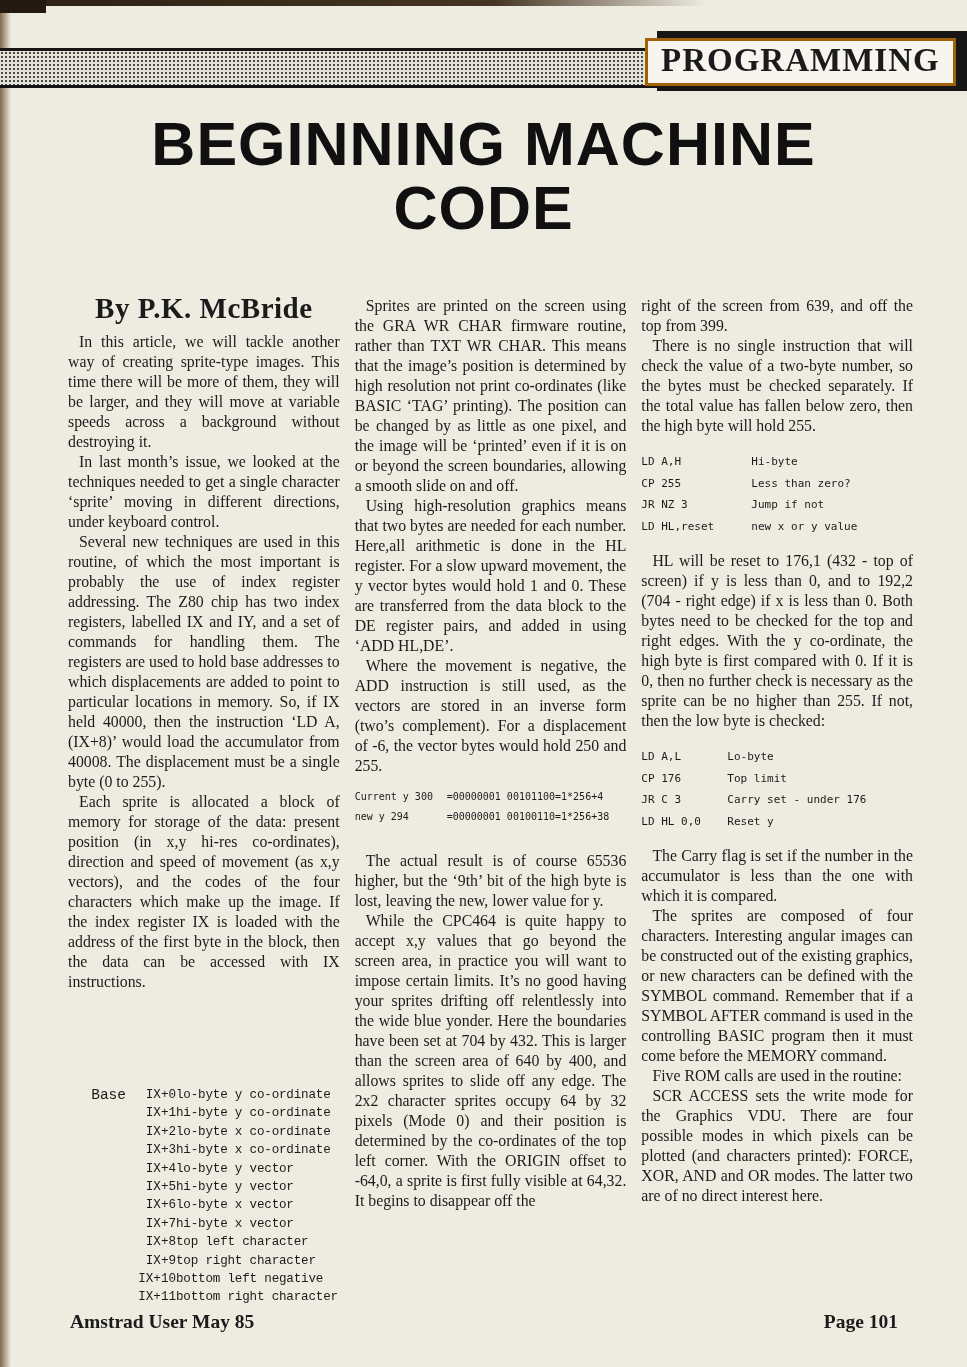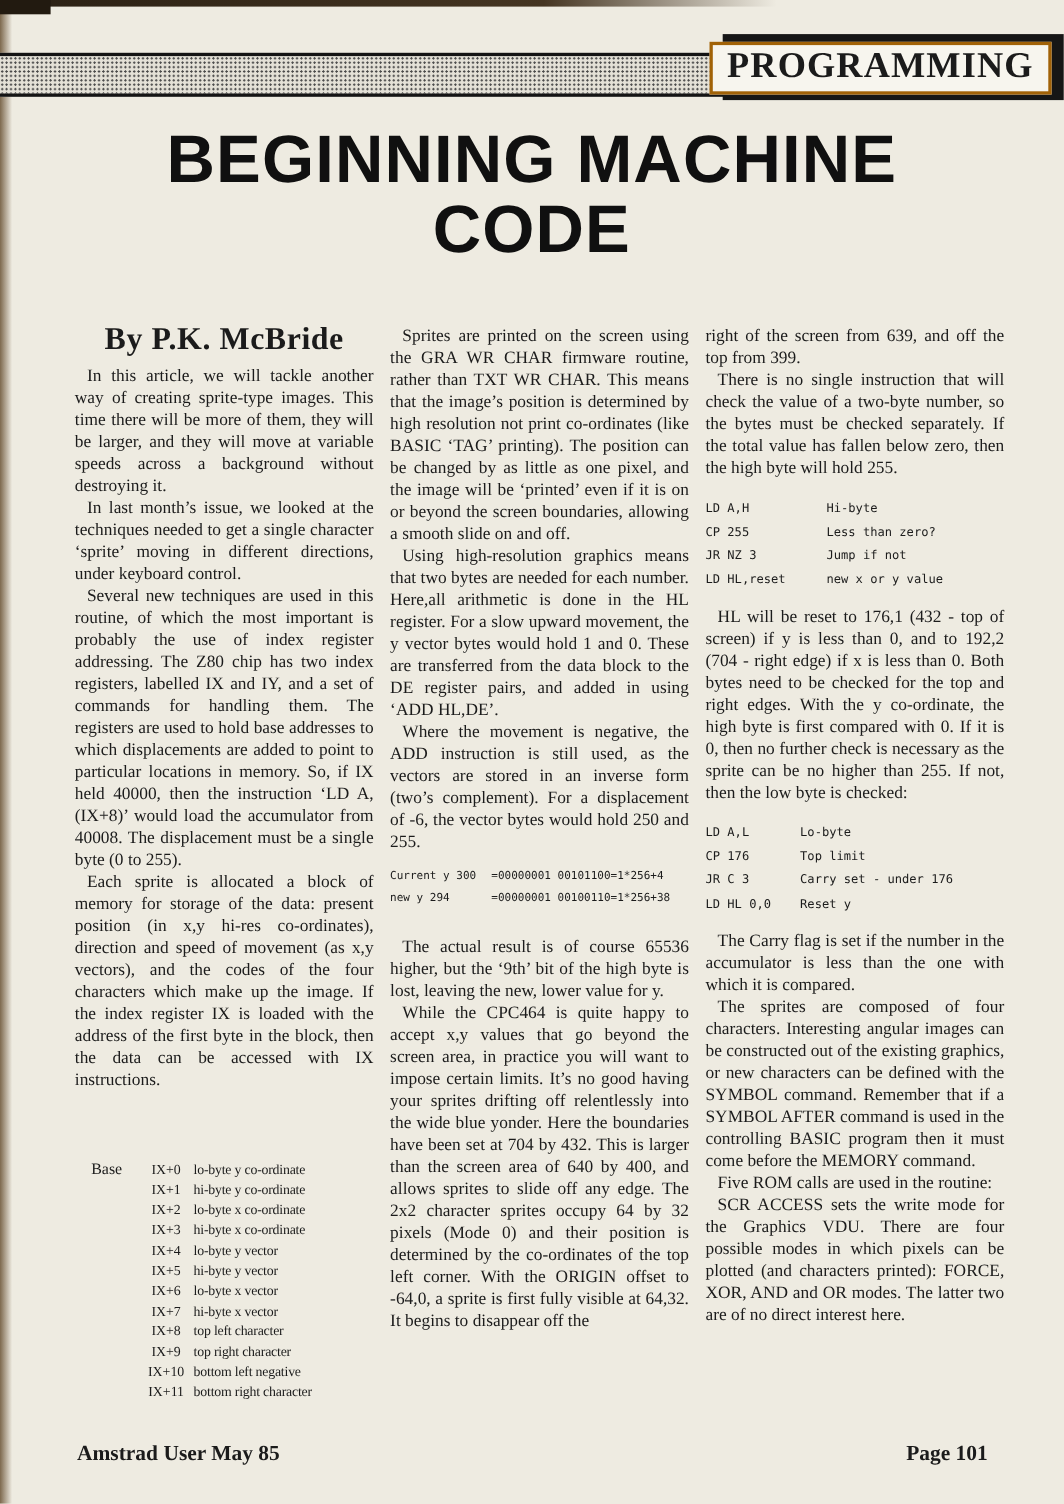--- a/index.html
+++ b/index.html
@@ -36,22 +36,22 @@
   .cols{position:absolute;top:296px;left:68px;width:845px;
       display:grid;grid-template-columns:1fr 1fr 1fr;column-gap:15px;
       font-size:15.8px;line-height:20px;text-align:justify;}
   .col{min-width:0;}
   p{margin:0;text-indent:0.7em;}
   p.noindent{text-indent:0;}
   .byline{font-size:29px;font-weight:bold;margin:2px 0 14px 0;text-indent:0;
       letter-spacing:.5px;text-align:center;}
 
   
-  .base-table{margin-top:62px;font-size:12.6px;line-height:18.4px;
-      font-family:Liberation Serif, serif;text-align:center;}
+  .base-table{margin-top:94px;font-size:12.6px;line-height:18.4px;
+      font-family:Liberation Mono, monospace;text-align:right;}
   .base-flex{display:flex;}
   .base-label{width:58px;font-size:14.5px;flex:0 0 auto;}
   .base-row{display:flex;}
   .base-reg{width:50px;flex:0 0 auto;}
   .base-desc{white-space:nowrap;letter-spacing:-.2px;}
 
   
   .bin-block{margin:11px 0 24px 0;font-family:"DejaVu Sans Mono", monospace;
       font-size:10px;line-height:20px;text-align:left;}
   .bin-row{display:flex;white-space:nowrap;}

